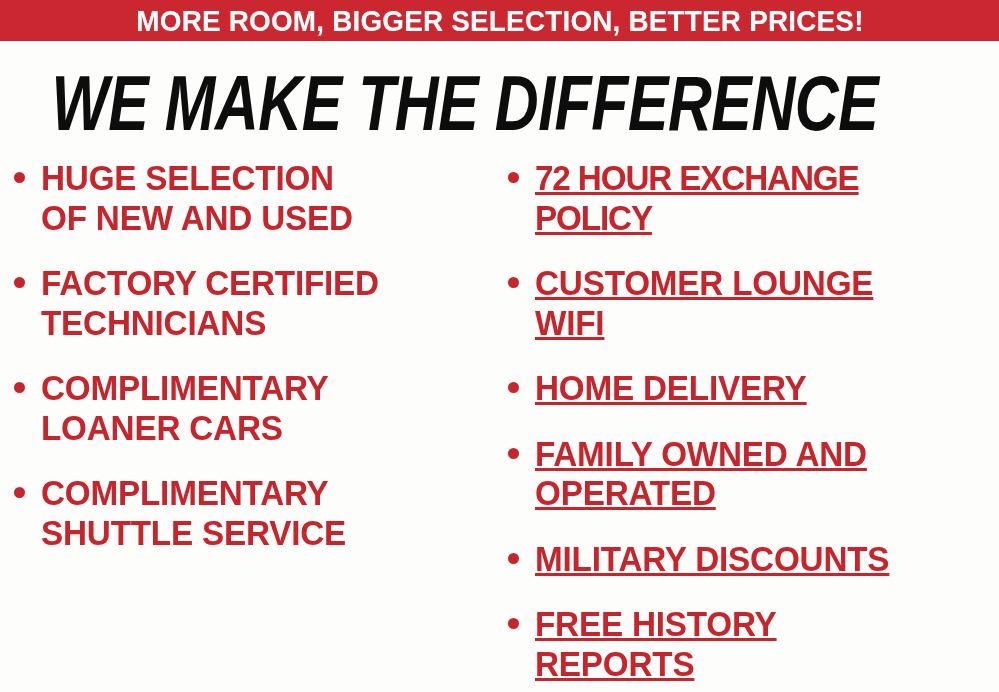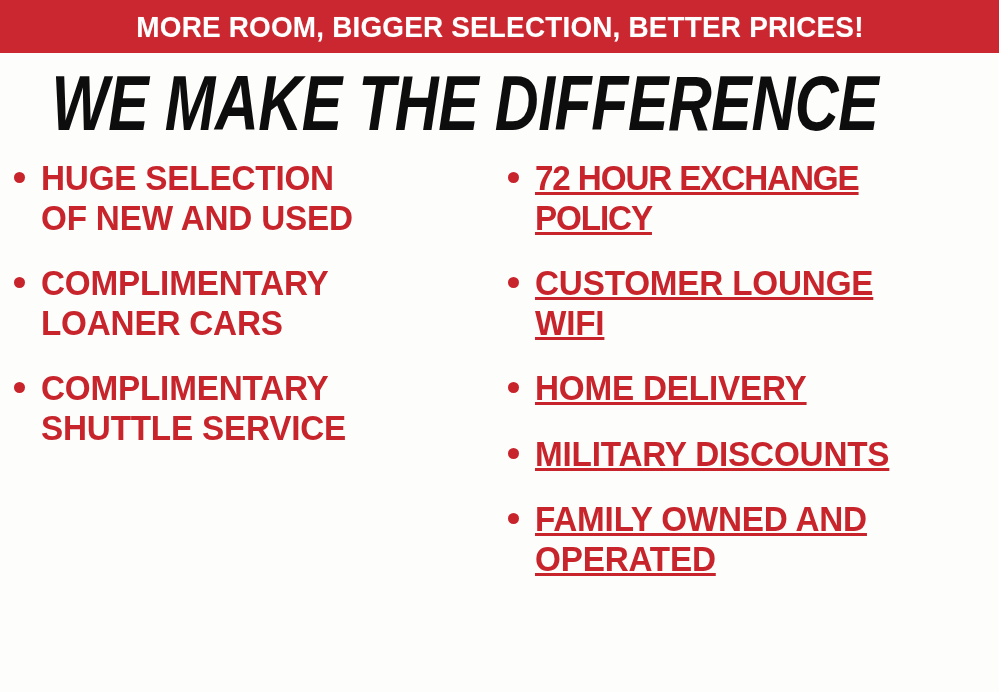--- a/index.html
+++ b/index.html
@@ -17,21 +17,21 @@
     font-family: "Liberation Sans", "DejaVu Sans", sans-serif;
     -webkit-font-smoothing: antialiased;
   }
 
   
   .top-strip {
     position: absolute;
     left: 0;
     top: 0;
     width: 999px;
-    height: 53px;
+    height: 41px;
     background: #cb2730;
     display: flex;
     align-items: center;
     justify-content: center;
   }
   .top-strip-text {
     color: #ffffff;
     font-family: "Liberation Sans", "DejaVu Sans", sans-serif;
     font-weight: 700;
     font-size: 30px;
@@ -129,20 +129,25 @@
   <div class="columns">
 
     <div class="col col-left">
       <div class="bullet-item">
         <span class="bullet-dot"></span>
         <span class="bullet-text">HUGE SELECTION
 OF NEW AND USED</span>
       </div>
       <div class="bullet-item">
         <span class="bullet-dot"></span>
+        <span class="bullet-text">FACTORY CERTIFIED
+TECHNICIANS</span>
+      </div>
+      <div class="bullet-item">
+        <span class="bullet-dot"></span>
         <span class="bullet-text">COMPLIMENTARY
 LOANER CARS</span>
       </div>
       <div class="bullet-item">
         <span class="bullet-dot"></span>
         <span class="bullet-text">COMPLIMENTARY
 SHUTTLE SERVICE</span>
       </div>
     </div>
 
@@ -156,23 +161,28 @@
         <span class="bullet-dot"></span>
         <span class="bullet-text">CUSTOMER LOUNGE
 WIFI</span>
       </div>
       <div class="bullet-item">
         <span class="bullet-dot"></span>
         <span class="bullet-text">HOME DELIVERY</span>
       </div>
       <div class="bullet-item">
         <span class="bullet-dot"></span>
+        <span class="bullet-text">FAMILY OWNED AND
+OPERATED</span>
+      </div>
+      <div class="bullet-item">
+        <span class="bullet-dot"></span>
         <span class="bullet-text">MILITARY DISCOUNTS</span>
       </div>
       <div class="bullet-item">
         <span class="bullet-dot"></span>
-        <span class="bullet-text">FAMILY OWNED AND
-OPERATED</span>
+        <span class="bullet-text">FREE HISTORY
+REPORTS</span>
       </div>
     </div>
 
   </div>
 </div>
 
 </body></html>

